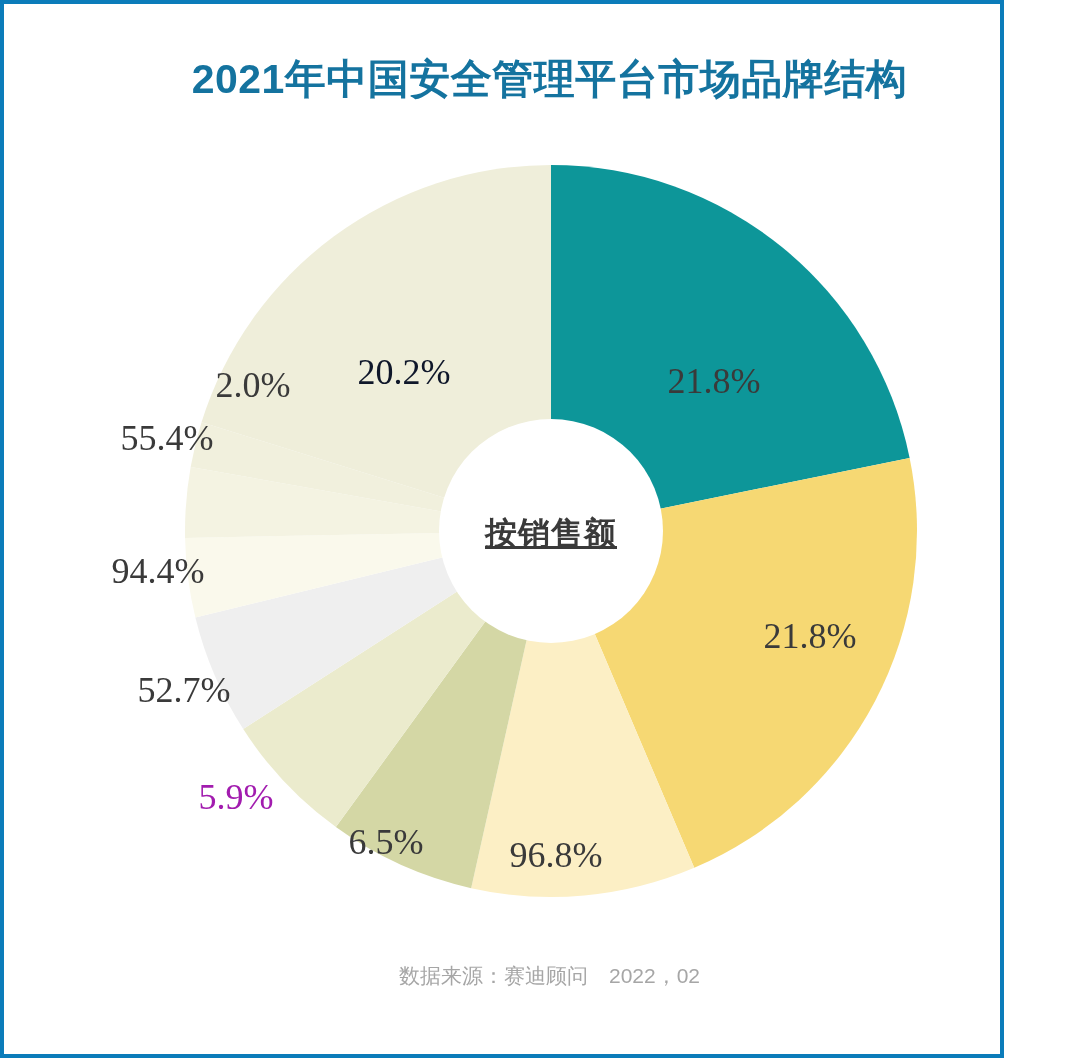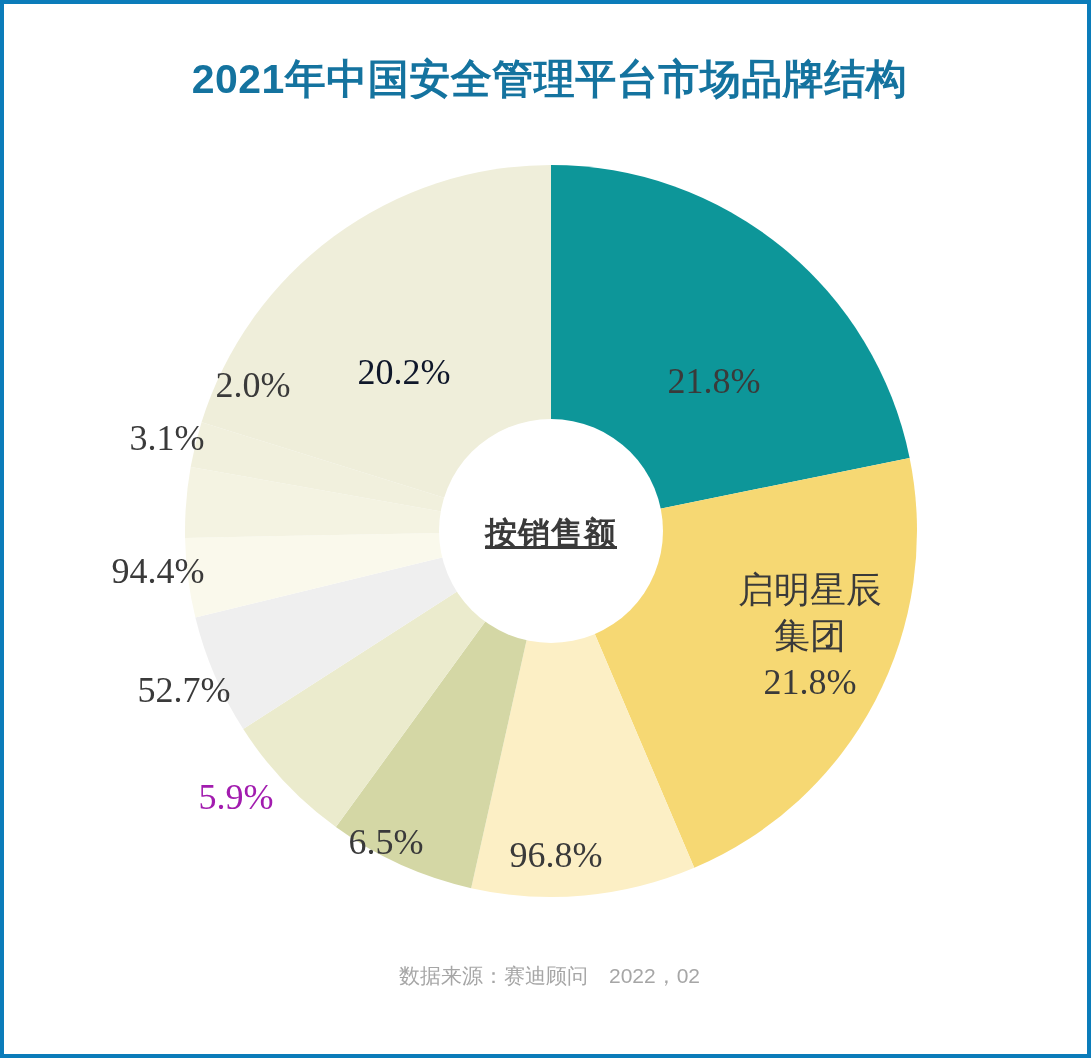--- a/index.html
+++ b/index.html
@@ -5,21 +5,21 @@
   html, body {
     margin: 0;
     padding: 0;
     background: #ffffff;
   }
   body {
     font-family: "Liberation Sans", "DejaVu Sans", sans-serif;
   }
   #page {
     position: relative;
-    width: 1091px;
+    width: 1004px;
     height: 1058px;
     background: #ffffff;
     box-sizing: border-box;
     border: 4px solid #0B7CBA;
     overflow: hidden;
   }
   #chart-title {
     position: absolute;
     left: 0;
     top: 52px;
@@ -102,29 +102,28 @@
           <path d="M 547 527 L 181.07 533.90 A 366 366 0 0 1 186.65 462.94 Z" fill="#F4F3E2"></path>
           <path d="M 547 527 L 186.65 462.94 A 366 366 0 0 1 197.52 418.28 Z" fill="#F1F0DD"></path>
           <path d="M 547 527 L 197.52 418.28 A 366 366 0 0 1 547.00 161.00 Z" fill="#EFEEDA"></path>
         </g>
       <circle id="center-hole" cx="547" cy="527" r="112" fill="#FFFFFF"></circle>
     </svg>
 
     <div id="labels-layer">
         <div class="slice-label" style="left: 710px; top: 377px; color: rgb(58, 58, 58);">21.8%</div>
         <div class="slice-label multi" style="left: 806px; top: 632px; color: rgb(58, 58, 58);">
-          <div>启明星辰集团</div>
           <div>21.8%</div>
         </div>
         <div class="slice-label" style="left: 552px; top: 851px; color: rgb(58, 58, 58);">96.8%</div>
         <div class="slice-label" style="left: 382px; top: 838px; color: rgb(58, 58, 58);">6.5%</div>
         <div class="slice-label" style="left: 232px; top: 793px; color: #a21caf;">5.9%</div>
         <div class="slice-label" style="left: 180px; top: 686px; color: rgb(58, 58, 58);">52.7%</div>
         <div class="slice-label" style="left: 154px; top: 567px; color: rgb(58, 58, 58);">94.4%</div>
-        <div class="slice-label" style="left: 163px; top: 434px; color: rgb(58, 58, 58);">3.1%</div>
+        <div class="slice-label" style="left: 163px; top: 434px; color: rgb(58, 58, 58);">55.4%</div>
         <div class="slice-label" style="left: 249px; top: 381px; color: rgb(58, 58, 58);">2.0%</div>
         <div class="slice-label" style="left: 400px; top: 368px; color: #0f172a;">20.2%</div>
       </div>
 
     <div id="center-label">按销售额</div>
   </div>
 
   <div id="source-note">数据来源：赛迪顾问　2022，02</div>
 
 </div>

